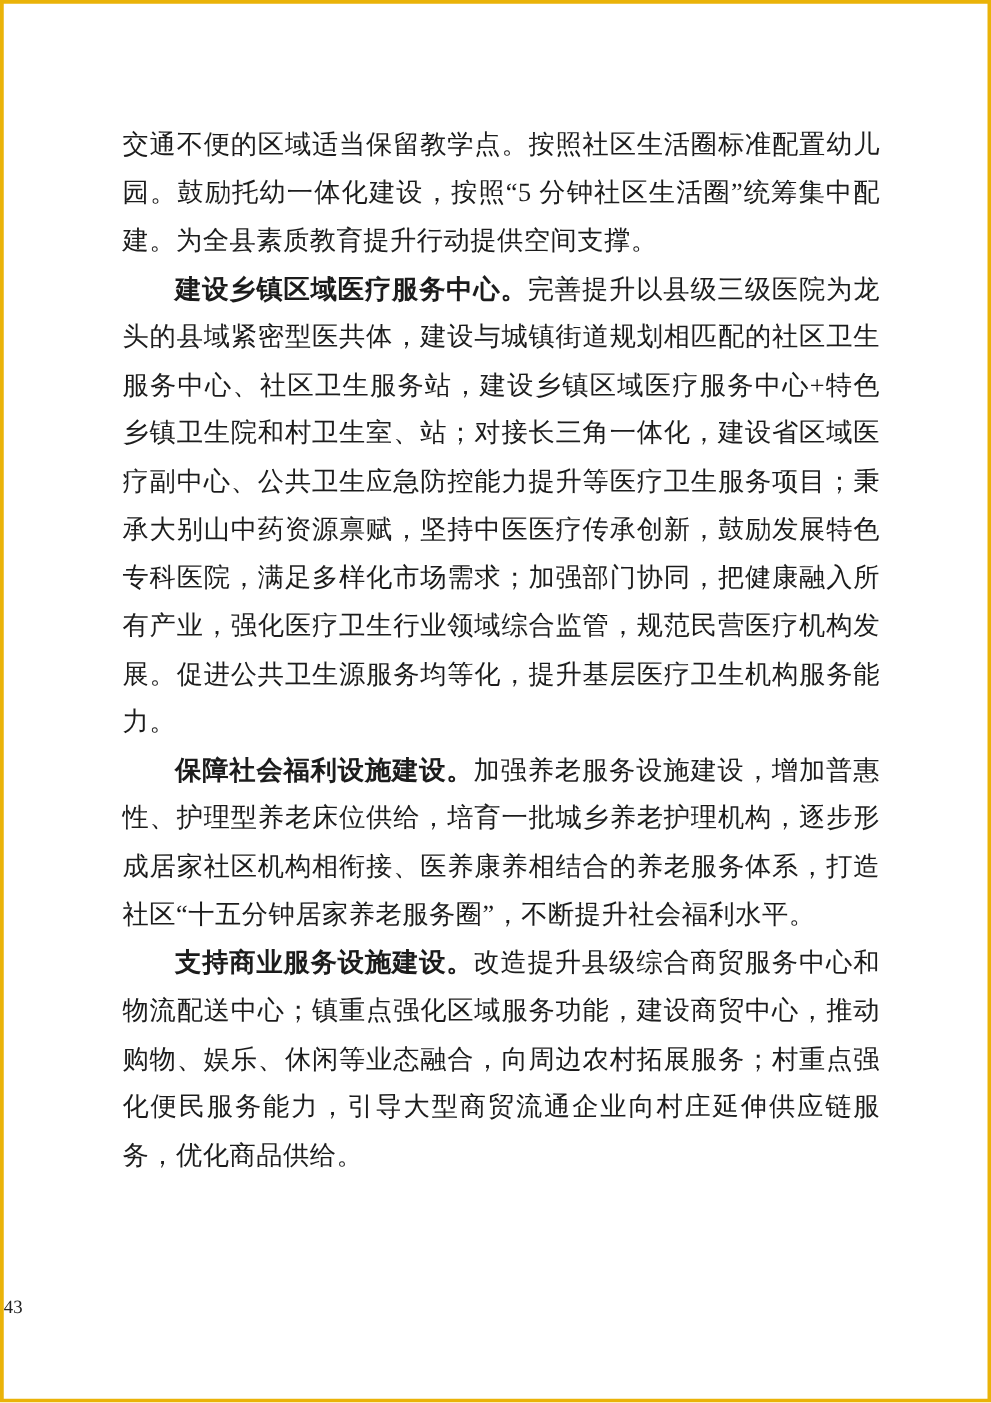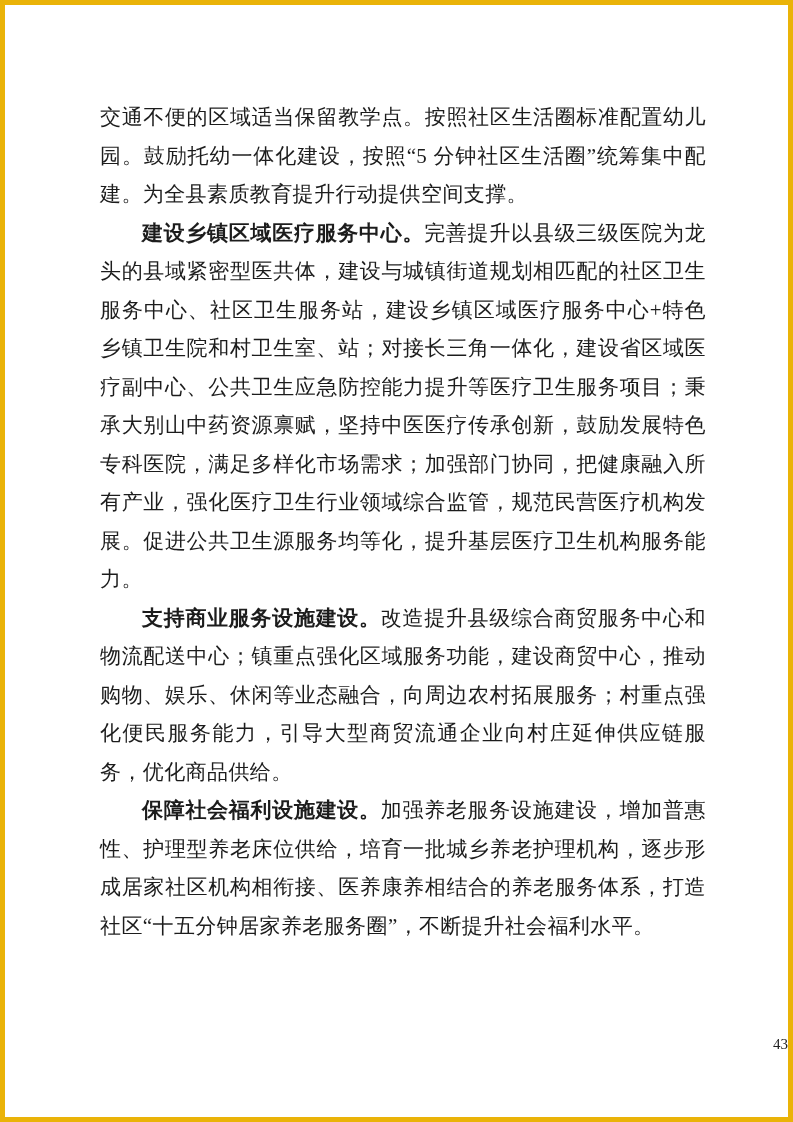--- a/index.html
+++ b/index.html
@@ -9,21 +9,21 @@
   }
   .page {
     position: relative;
     width: 793px;
     height: 1122px;
     background: #ffffff;
     overflow: hidden;
     font-family: "Liberation Serif", "DejaVu Serif", serif;
     color: #1c1c1c;
     box-sizing: border-box;
-    border: 5px solid #eab308;
+    border: 3px solid #eab308;
   }
   .content {
     position: absolute;
     left: 95px;
     top: 93px;
     width: 606px;
   }
   .para {
     margin: 0;
     font-size: 21px;
@@ -36,35 +36,35 @@
     text-indent: 42px;
   }
   .lead {
     font-weight: bold;
   }
   .page-number {
     position: absolute;
     left: 0;
     width: 100%;
     bottom: 64px;
-    text-align: right;
+    text-align: left;
     font-size: 15px;
     color: #222222;
   }
 </style>
 </head>
 <body>
 
 <div class="page">
   <div class="content">
 
     <p class="para"><span>交通不便的区域适当保留教学点。按照社区生活圈标准配置幼儿园。鼓励托幼一体化建设，按照“5 分钟社区生活圈”统筹集中配建。为全县素质教育提升行动提供空间支撑。</span></p>
 
     <p class="para indent"><span class="lead">建设乡镇区域医疗服务中心。</span><span>完善提升以县级三级医院为龙头的县域紧密型医共体，建设与城镇街道规划相匹配的社区卫生服务中心、社区卫生服务站，建设乡镇区域医疗服务中心+特色乡镇卫生院和村卫生室、站；对接长三角一体化，建设省区域医疗副中心、公共卫生应急防控能力提升等医疗卫生服务项目；秉承大别山中药资源禀赋，坚持中医医疗传承创新，鼓励发展特色专科医院，满足多样化市场需求；加强部门协同，把健康融入所有产业，强化医疗卫生行业领域综合监管，规范民营医疗机构发展。促进公共卫生源服务均等化，提升基层医疗卫生机构服务能力。</span></p>
 
+    <p class="para indent"><span class="lead">保障社会福利设施建设。</span><span>加强养老服务设施建设，增加普惠性、护理型养老床位供给，培育一批城乡养老护理机构，逐步形成居家社区机构相衔接、医养康养相结合的养老服务体系，打造社区“十五分钟居家养老服务圈”，不断提升社会福利水平。</span></p>
+
     <p class="para indent"><span class="lead">支持商业服务设施建设。</span><span>改造提升县级综合商贸服务中心和物流配送中心；镇重点强化区域服务功能，建设商贸中心，推动购物、娱乐、休闲等业态融合，向周边农村拓展服务；村重点强化便民服务能力，引导大型商贸流通企业向村庄延伸供应链服务，优化商品供给。</span></p>
-
-    <p class="para indent"><span class="lead">保障社会福利设施建设。</span><span>加强养老服务设施建设，增加普惠性、护理型养老床位供给，培育一批城乡养老护理机构，逐步形成居家社区机构相衔接、医养康养相结合的养老服务体系，打造社区“十五分钟居家养老服务圈”，不断提升社会福利水平。</span></p>
 
   </div>
 
   <div class="page-number">43</div>
 </div>
 
 </body></html>

